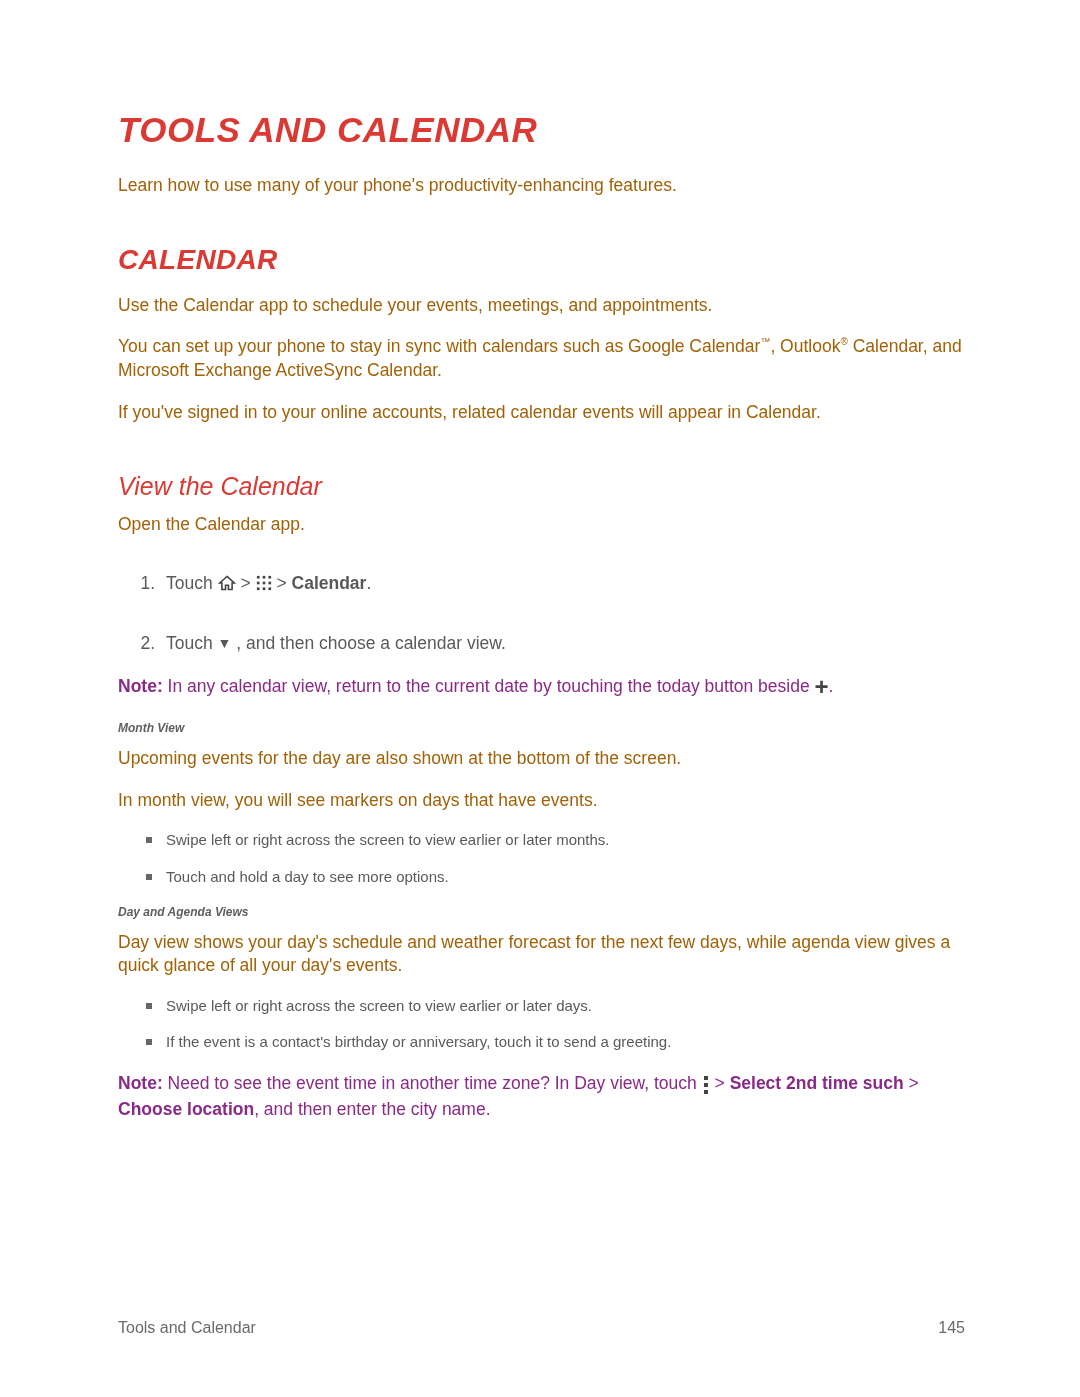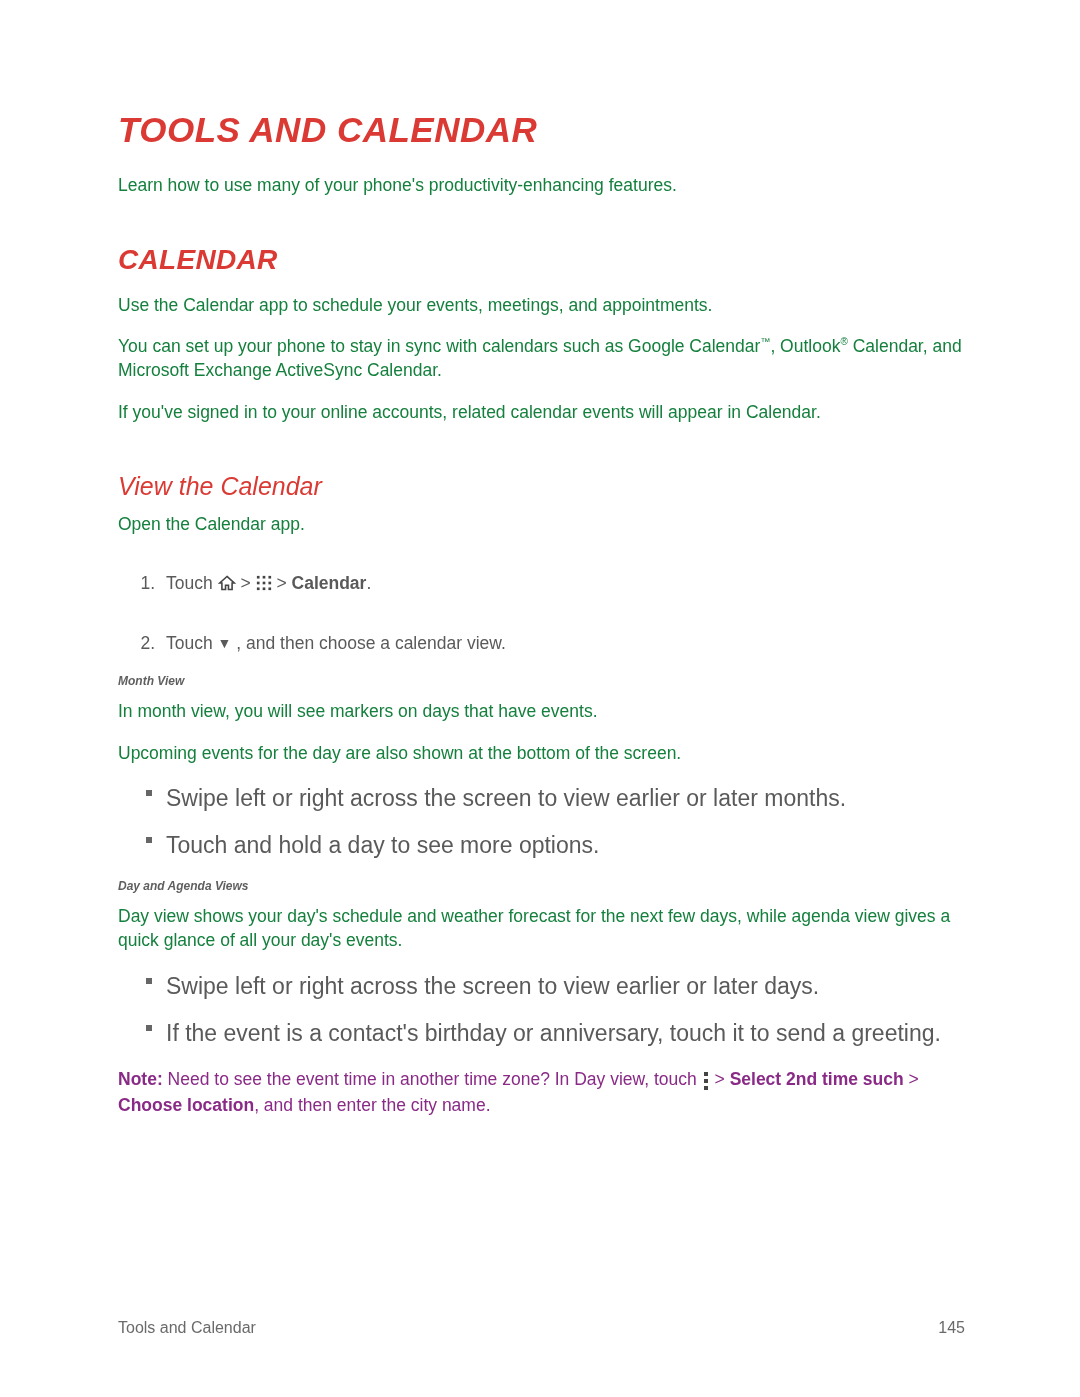--- a/index.html
+++ b/index.html
@@ -47,27 +47,27 @@
     font-style: italic;
     font-weight: 700;
     color: #605f5f;
     font-size: 12px;
     margin: 0 0 12px 0;
   }
   p {
     font-size: 17.5px;
     line-height: 1.35;
     margin: 0 0 18px 0;
-    color: #15803d;
+    color: #a16207;
   }
   .intro-gap { height: 28px; }
   .section-gap { height: 30px; }
   ol { margin: 0 0 18px 0; padding-left: 42px; font-size: 17.5px; color: #5a5a5a; }
   ol li { padding-left: 6px; margin-bottom: 16px; line-height: 1.35; margin-top: 35px; }
-  ul { list-style: none; margin: 0 0 18px 0; padding-left: 28px; font-size: 23px; color: #5a5a5a; }
+  ul { list-style: none; margin: 0 0 18px 0; padding-left: 28px; font-size: 15px; color: #5a5a5a; }
   ul li { position: relative; padding-left: 20px; margin-bottom: 16px; line-height: 1.35; }
   ul li::before {
     content: "";
     position: absolute;
     left: 0;
     top: 7px;
     width: 6px;
     height: 6px;
     background: #666;
   }
@@ -147,24 +147,28 @@
       <span> &gt; </span>
       <span class="b">Calendar</span><span>.</span>
     </li>
     <li>
       <span>Touch </span>
       <span class="icon down-icon">▼</span>
       <span>, and then choose a calendar view.</span>
     </li>
   </ol>
 
+  <p class="note">
+    <span class="note-label">Note:</span><span>  In any calendar view, return to the current date by touching the today button beside </span>
+    <span class="plus-icon">+</span><span>.</span>
+  </p>
 
   <h4>Month View</h4>
+  <p>Upcoming events for the day are also shown at the bottom of the screen.</p>
   <p>In month view, you will see markers on days that have events.</p>
-  <p>Upcoming events for the day are also shown at the bottom of the screen.</p>
   <ul>
     <li>Swipe left or right across the screen to view earlier or later months.</li>
     <li>Touch and hold a day to see more options.</li>
   </ul>
 
   <h4>Day and Agenda Views</h4>
   <p>Day view shows your day's schedule and weather forecast for the next few days, while agenda view gives a quick glance of all your day's events.</p>
   <ul>
     <li>Swipe left or right across the screen to view earlier or later days.</li>
     <li>If the event is a contact's birthday or anniversary, touch it to send a greeting.</li>

